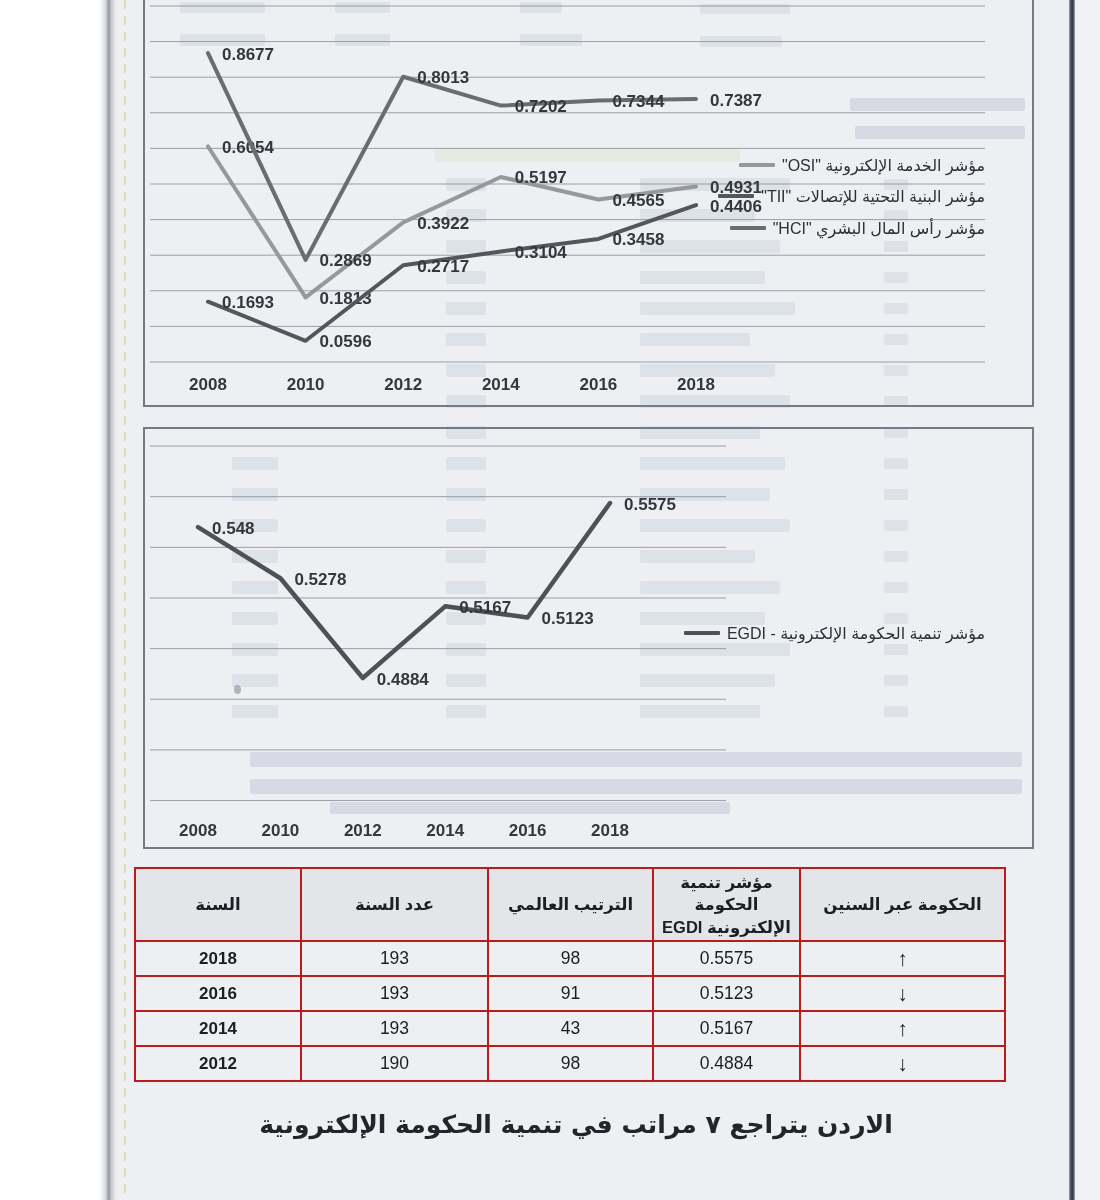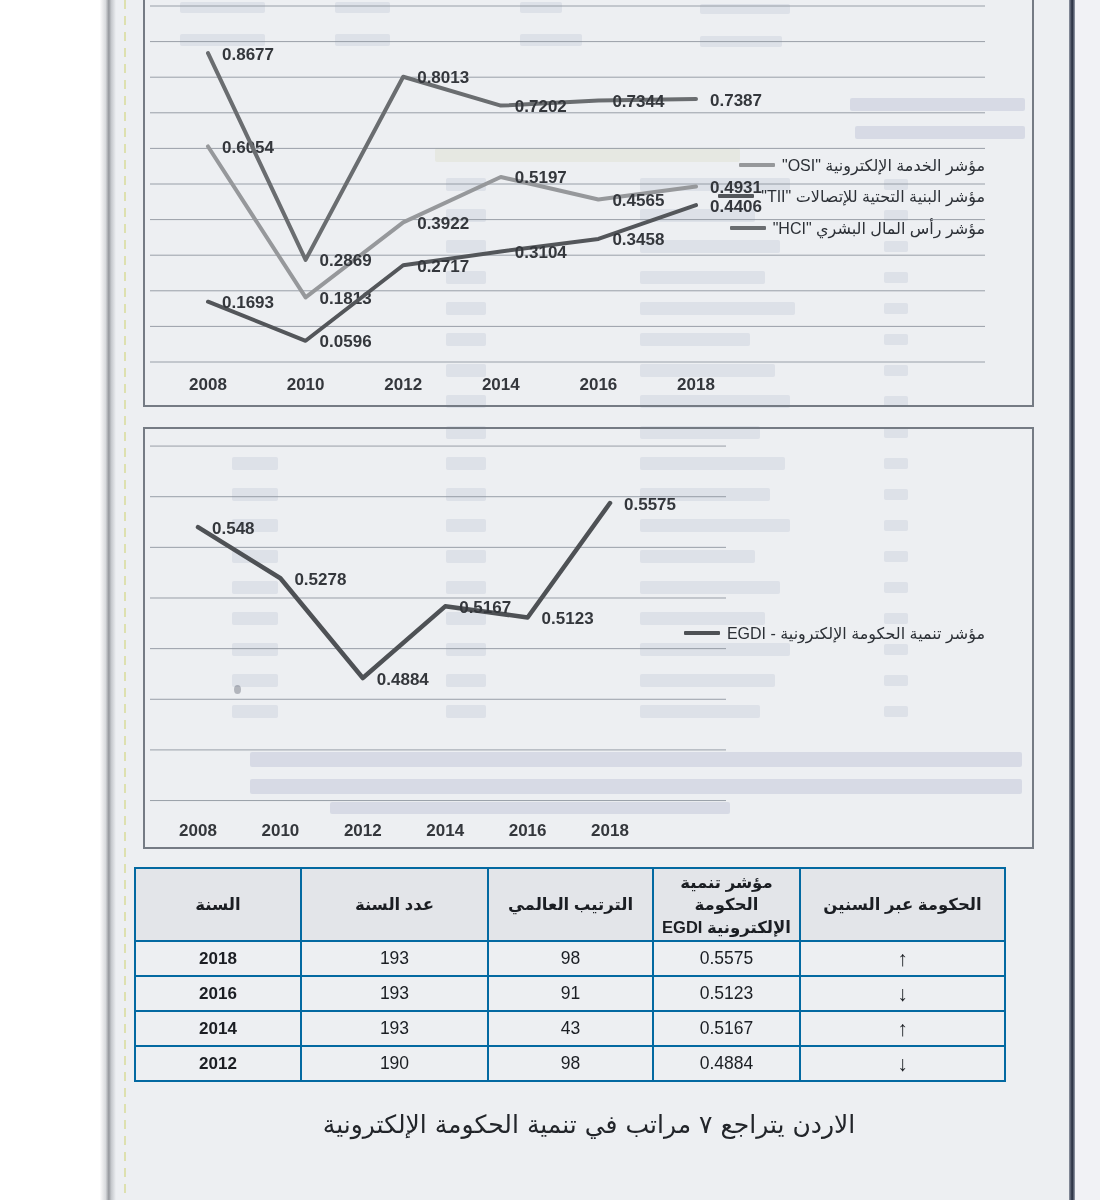--- a/index.html
+++ b/index.html
@@ -17,28 +17,28 @@
   .ghost.par{background:rgba(98,113,163,0.16);}
   .ghost.warm{background:rgba(178,178,92,0.10);}
   .chart-frame{position:absolute;border:2px solid #757b84;pointer-events:none;}
   svg.chart{position:absolute;overflow:visible;}
   .legend-item{position:absolute;right:115px;height:22px;display:flex;direction:rtl;
     align-items:center;gap:7px;white-space:nowrap;}
   .legend-label{font-size:16px;color:#2c3036;}
   .legend-dash{display:inline-block;width:36px;height:4px;border-radius:1px;}
   table.rank{position:absolute;left:134px;top:867px;width:870px;border-collapse:collapse;
     table-layout:fixed;background:transparent;}
-  table.rank th,table.rank td{border:2px solid #0369a1;text-align:center;vertical-align:middle;
+  table.rank th,table.rank td{border:2px solid #b91c1c;text-align:center;vertical-align:middle;
     color:#1b1e23;padding:2px 4px;}
   table.rank th{background:#e3e5e9;font-size:16.5px;font-weight:bold;height:67px;line-height:1.35;}
   table.rank td{font-size:17.5px;height:29px;font-weight:500;}
   table.rank td.year{font-weight:bold;font-size:17px;}
   table.rank td.trend{font-size:21px;font-weight:400;}
-  .caption{position:absolute;left:100px;top:1110px;width:978px;text-align:center;direction:rtl;
-    font-size:25px;font-weight:400;color:#22252a;font-family:"DejaVu Sans","Liberation Sans",sans-serif;}
+  .caption{position:absolute;left:87px;top:1110px;width:978px;text-align:center;direction:rtl;
+    font-size:25px;font-weight:700;color:#22252a;font-family:"DejaVu Sans","Liberation Sans",sans-serif;}
   .speck{position:absolute;background:rgba(70,75,90,.35);border-radius:50%;}
 </style>
 </head>
 <body>
 
 <div class="page">
   <div class="paper"></div>
 
   <div id="ghost-layer">
       <div class="ghost" style="left: 180px; top: 2px; width: 85px; height: 11px;"></div>

